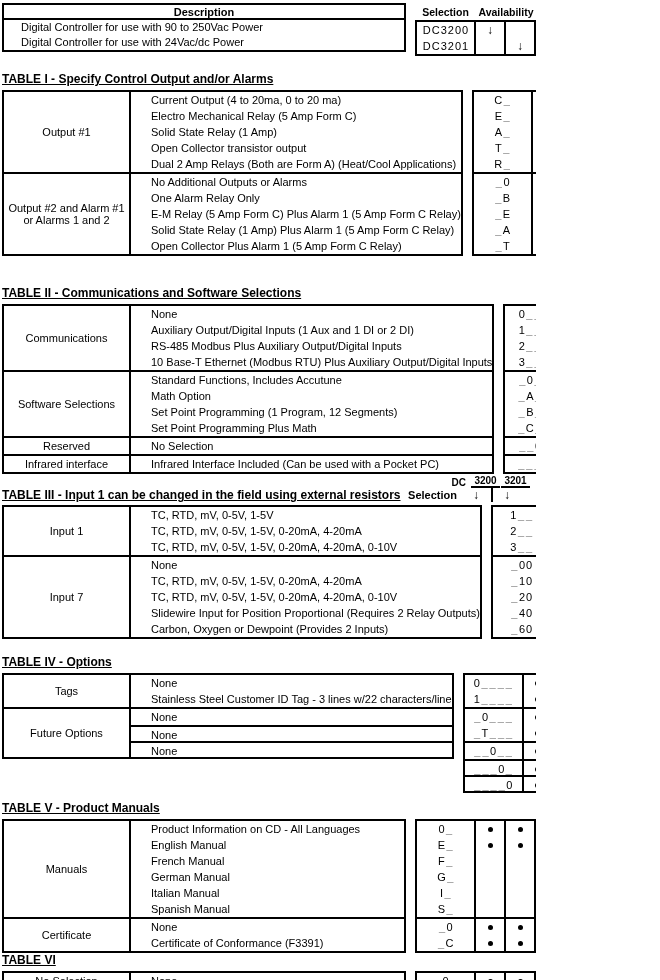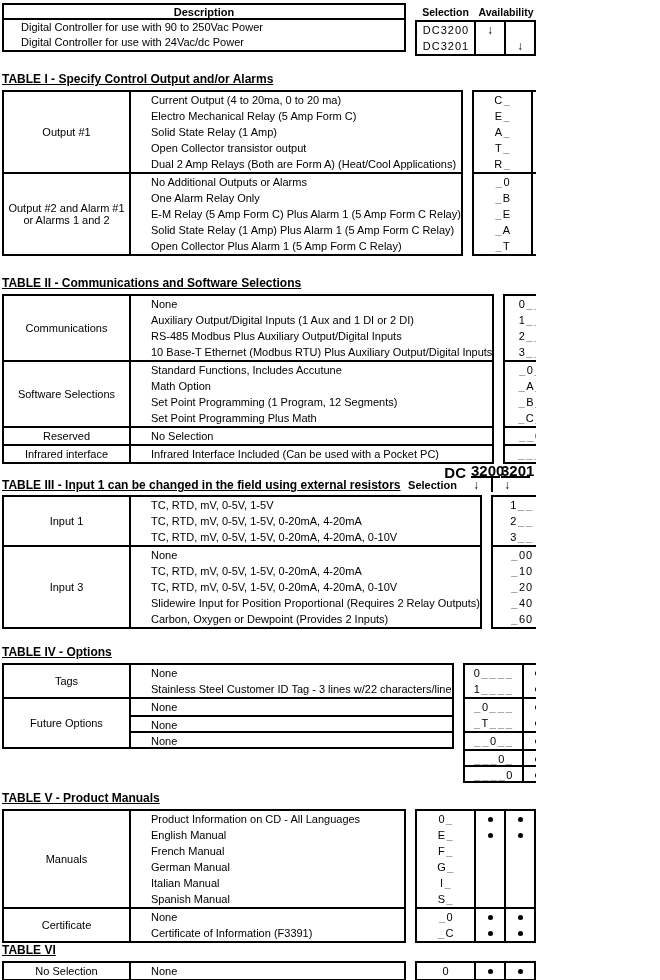--- a/index.html
+++ b/index.html
@@ -19,21 +19,21 @@
 
   
   .desc-header { height:15px; line-height:15px; border-bottom:2px solid #000; font-weight:bold; font-size:11px; text-align:center; }
   .toprow { height:15px; line-height:15px; font-size:11px; padding-left:17px; white-space:nowrap; overflow:hidden; }
   .tr-head { height:17px; display:grid; grid-template-columns:61px 60px; align-items:center; }
   .tr-head span { font-weight:bold; font-size:10.5px; text-align:center; white-space:nowrap; }
 
   
   .section { }
   .section.t1 { margin-top:17px; }
-  .section.t2 { margin-top:21px; }
+  .section.t2 { margin-top:31px; }
   .section.t3 { margin-top:1px; }
   .section.t4 { margin-top:17px; }
   .section.t5 { margin-top:9px; }
   .section.t6 { margin-top:1px; }
   .head-row { display:flex; justify-content:space-between; align-items:flex-end; margin-bottom:4px; padding-right:11px; }
   .t3 .head-row { margin-bottom:3px; }
   .sec-title { font-size:12px; font-weight:bold; text-decoration:underline; line-height:13px; white-space:nowrap; }
 
   .lgroup { display:flex; }
   .lgroup + .lgroup { border-top:2px solid #000; }
@@ -48,21 +48,21 @@
   .acell { border-left:2px solid #000; display:flex; align-items:center; justify-content:center; }
   .ccell { display:flex; align-items:center; justify-content:center; height:16px; overflow:hidden; }
   .ccell .cc { font-size:11px; line-height:14px; margin:0 0.5px; }
   .ccell .cu { font-size:11px; line-height:14px; color:#8c8c8c; margin:0 1px; }
   .dot { width:5px; height:5px; border-radius:50%; background:#000; }
   .avtext { font-weight:bold; font-size:11px; line-height:11px; }
   .avarrow { font-size:12px; line-height:12px; }
 
   
   .mid-header { display:grid; grid-template-columns:57px 30px 30px; width:121px; margin-left:auto; margin-right:2px; height:12px; align-items:end; }
-  .mid-header span { font-weight:bold; font-size:15px; line-height:11px; }
+  .mid-header span { font-weight:bold; font-size:10px; line-height:11px; }
   .mh-dc { text-align:right; padding-right:4px; }
   .mh-num { text-align:center; border-bottom:2px solid #000; margin-left:1px; }
   .sel-arrows { display:grid; grid-template-columns:57px 30px 30px; width:121px; flex:none; height:15px; }
   .sa-label { font-weight:bold; font-size:11px; text-align:center; align-self:end; line-height:13px; }
   .sa-cell { display:flex; align-items:center; justify-content:center; }
   .sa-cell.divided { border-left:2px solid #000; }
 </style>
 </head>
 <body>
 
@@ -484,21 +484,21 @@
           <div class="ltable box">
             <div class="lgroup">
               <div class="cat">Input 1</div>
               <div class="drows">
                 <div class="drow">TC, RTD, mV, 0-5V, 1-5V</div>
                 <div class="drow">TC, RTD, mV, 0-5V, 1-5V, 0-20mA, 4-20mA</div>
                 <div class="drow">TC, RTD, mV, 0-5V, 1-5V, 0-20mA, 4-20mA, 0-10V</div>
               </div>
             </div>
             <div class="lgroup">
-              <div class="cat">Input 3</div>
+              <div class="cat">Input 7</div>
               <div class="drows">
                 <div class="drow">None</div>
                 <div class="drow">TC, RTD, mV, 0-5V, 1-5V, 0-20mA, 4-20mA</div>
                 <div class="drow">TC, RTD, mV, 0-5V, 1-5V, 0-20mA, 4-20mA, 0-10V</div>
                 <div class="drow">Slidewire Input for Position Proportional (Requires 2 Relay Outputs)</div>
                 <div class="drow">Carbon, Oxygen or Dewpoint (Provides 2 Inputs)</div>
               </div>
             </div>
           </div>
           <div class="gapcol"></div>
@@ -766,21 +766,21 @@
                 <div class="drow">French Manual</div>
                 <div class="drow">German Manual</div>
                 <div class="drow">Italian Manual</div>
                 <div class="drow">Spanish Manual</div>
               </div>
             </div>
             <div class="lgroup">
               <div class="cat">Certificate</div>
               <div class="drows">
                 <div class="drow">None</div>
-                <div class="drow">Certificate of Information (F3391)</div>
+                <div class="drow">Certificate of Conformance (F3391)</div>
               </div>
             </div>
           </div>
           <div class="gapcol"></div>
           <div class="rbox box">
             <div class="rgroup">
               <div class="rrow">
                 <div class="ccell">
                   <span class="cc">0</span>
                   <span class="cu">_</span>

